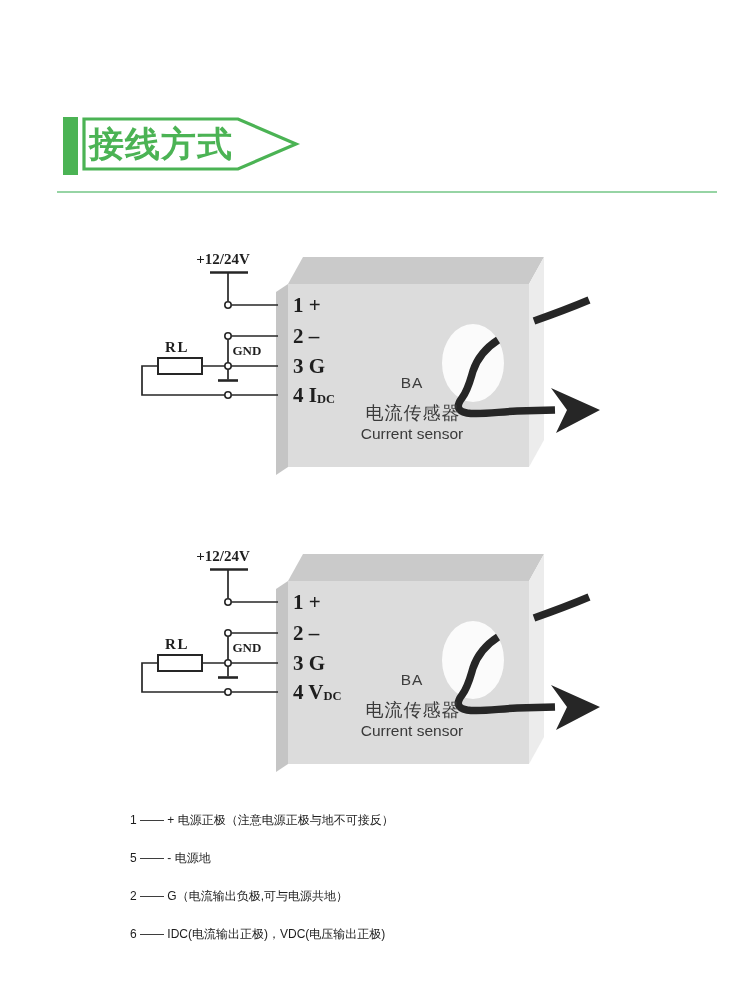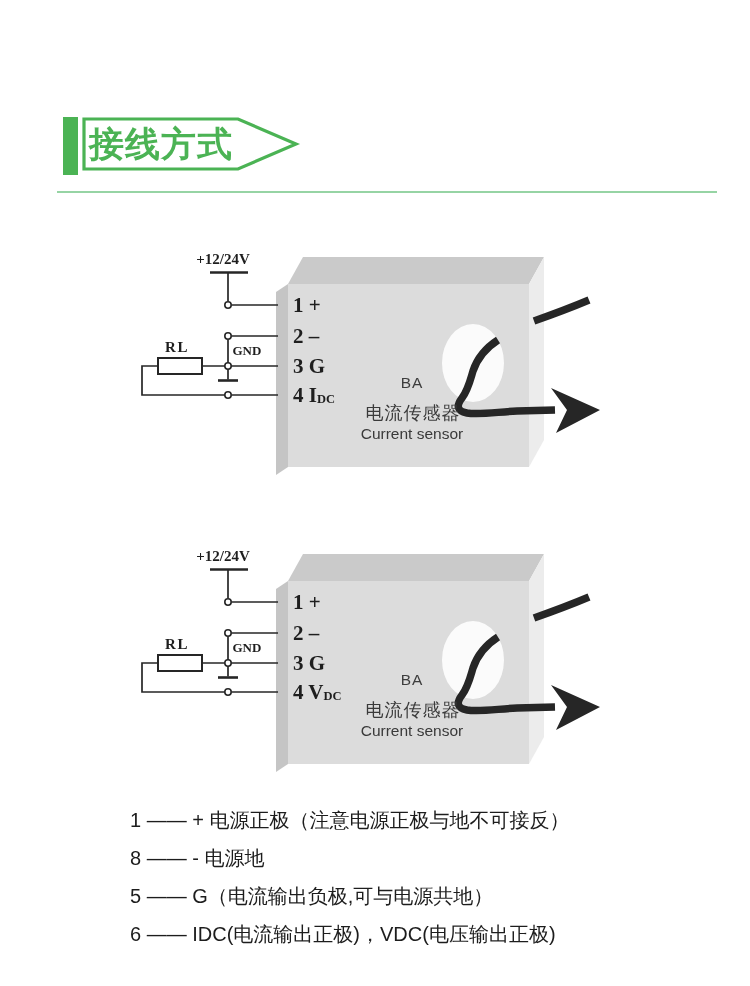--- a/index.html
+++ b/index.html
@@ -39,21 +39,21 @@
   .hole{fill:#fbfbfb;}
 
   .cable{stroke:#262626;stroke-width:7.5;fill:none;stroke-linejoin:round;stroke-linecap:butt;}
   .arrowhead{fill:#262626;}
 
   .device-model{font-size:15.5px;fill:#3d3d3d;letter-spacing:1px;}
   .device-cn{font-family:"DejaVu Sans","Liberation Sans",sans-serif;font-size:18px;fill:#3a3a3a;letter-spacing:1px;}
   .device-en{font-size:15.5px;fill:#3a3a3a;}
 
   
-  .legend{position:absolute;left:130px;top:781px;color:#1d1d1d;font-size:20px;}
+  .legend{position:absolute;left:130px;top:781px;color:#1d1d1d;font-size:12px;}
   .legend-line{height:38px;line-height:38px;white-space:nowrap;}
 </style>
 </head>
 <body>
 
 <div class="page">
 
   <div class="accent-bar"></div>
   <svg class="banner-svg" viewBox="0 0 220 56">
     <polygon class="banner-shape" points="2,3 156,3 214,28 156,53 2,53"></polygon>
@@ -147,18 +147,18 @@
         <circle class="node" cx="113" cy="57" r="3.2"></circle>
         <circle class="node" cx="113" cy="88" r="3.2"></circle>
         <circle class="node" cx="113" cy="118" r="3.2"></circle>
         <circle class="node" cx="113" cy="147" r="3.2"></circle>
       </g>
     </g>
   </svg>
 
   <div class="legend">
     <div class="legend-line">1 —— + 电源正极（注意电源正极与地不可接反）</div>
-    <div class="legend-line">8 —— - 电源地</div>
-    <div class="legend-line">5 —— G（电流输出负极,可与电源共地）</div>
+    <div class="legend-line">5 —— - 电源地</div>
+    <div class="legend-line">2 —— G（电流输出负极,可与电源共地）</div>
     <div class="legend-line">6 —— IDC(电流输出正极)，VDC(电压输出正极)</div>
   </div>
 
 </div>
 
 </body></html>

